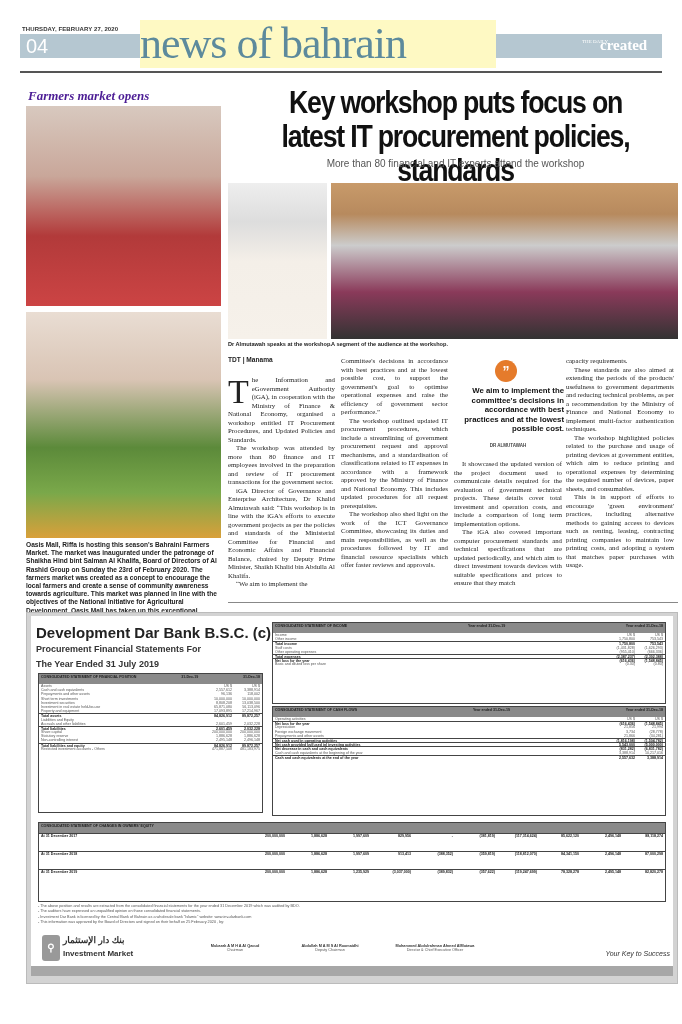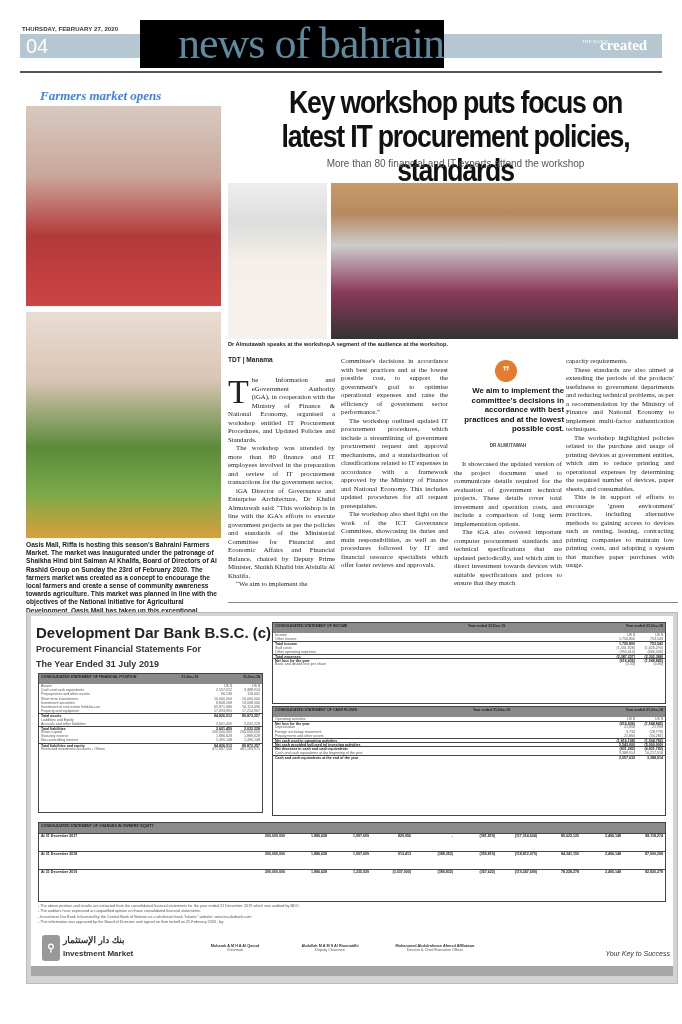--- a/index.html
+++ b/index.html
@@ -1,25 +1,25 @@
 <!DOCTYPE html>
 <html><head>
 <meta charset="utf-8">
 <style>
 *{box-sizing:border-box;margin:0;padding:0}
 body{width:682px;height:1024px;background:#fff;position:relative;overflow:hidden;font-family:"Liberation Serif",serif;color:#222}
 .abs{position:absolute}
 #dateline{left:22px;top:26px;font:bold 6px "Liberation Sans",sans-serif;letter-spacing:.1px;color:#333}
 #mast{left:20px;top:34px;width:642px;height:24px;background:#b5c7d1}
 #pagenum{left:26px;top:35px;font:300 20px "Liberation Sans",sans-serif;color:#fff}
-#masttitle{left:140px;top:20px;width:304px;background:#000000;text-align:right;font:44px "Liberation Serif",serif;color:#5d8a9c;line-height:48px;letter-spacing:-1px}
+#masttitle{left:140px;top:20px;width:356px;background:#fef9c3;text-align:left;font:44px "Liberation Serif",serif;color:#5d8a9c;line-height:48px;letter-spacing:-1px}
 #tribune{left:600px;top:37px;font:bold 15px "Liberation Serif",serif;color:#fff}
 #tribune-small{left:582px;top:39px;font:5px "Liberation Serif",serif;color:#fff;line-height:5px}
 #rule{left:20px;top:71px;width:642px;height:2px;background:#555}
-#farmhead{left:40px;top:88px;font:italic bold 13px "Liberation Serif",serif;color:#3b82f6}
+#farmhead{left:28px;top:88px;font:italic bold 13px "Liberation Serif",serif;color:#4c1d95}
 .photo{position:absolute;overflow:hidden}
 #photo1{left:26px;top:106px;width:195px;height:200px;background:linear-gradient(180deg,#d8c9bf 0%,#c9a79a 35%,#b23a3a 65%,#c44 100%)}
 #photo2{left:26px;top:312px;width:195px;height:226px;background:linear-gradient(180deg,#e9ddd3 0%,#d9c4b4 30%,#5c8a3a 60%,#7aa84a 80%,#d9a03a 100%)}
 #farmcap{left:26px;top:541px;width:198px;font:bold 6.6px/8.2px "Liberation Sans",sans-serif;color:#222}
 #headline{left:233px;top:86px;width:445px;text-align:center;font:bold 31px/34px "Liberation Sans",sans-serif;letter-spacing:-1.4px;color:#111;transform:scaleX(.86);transform-origin:center top}
 #subhead{left:233px;top:158px;width:445px;text-align:center;font:10px "Liberation Sans",sans-serif;color:#555}
 #photo3{left:228px;top:183px;width:99px;height:156px;background:linear-gradient(180deg,#eee 0%,#ddd 25%,#f4efe8 50%,#f6f1ea 100%)}
 #photo4{left:331px;top:183px;width:347px;height:156px;background:linear-gradient(180deg,#c89a6a 0%,#b78a5e 20%,#ccc 40%,#8a3a5a 70%,#333 100%)}
 .cap{position:absolute;font:bold 5.6px "Liberation Sans",sans-serif;color:#222;top:341px}
 #byline{left:228px;top:356px;font:bold 6.6px "Liberation Sans",sans-serif}

